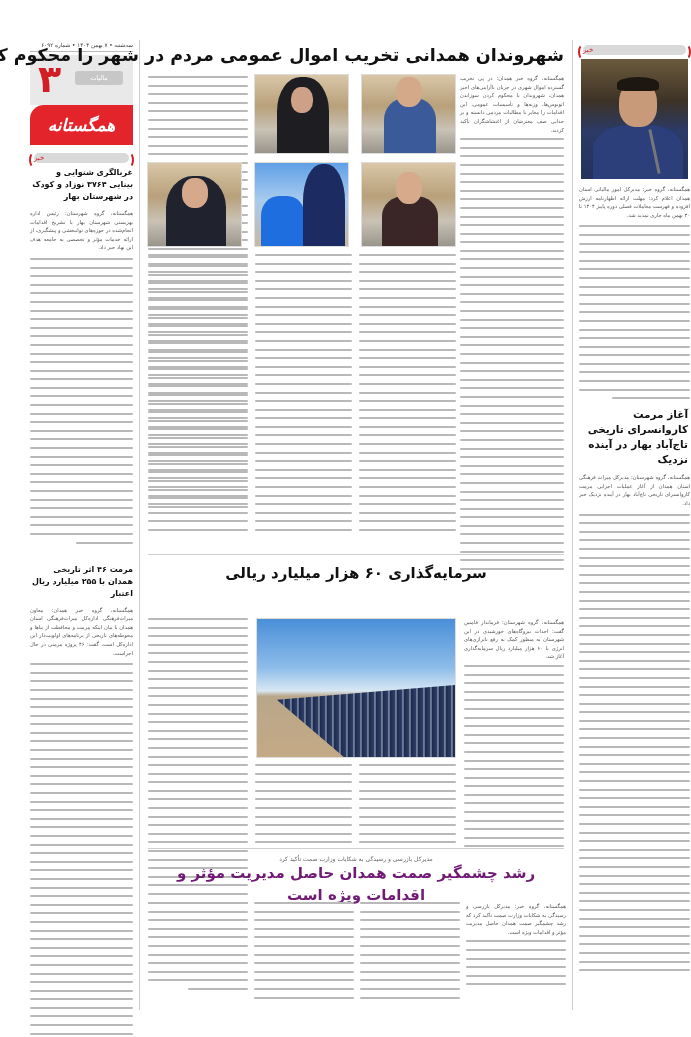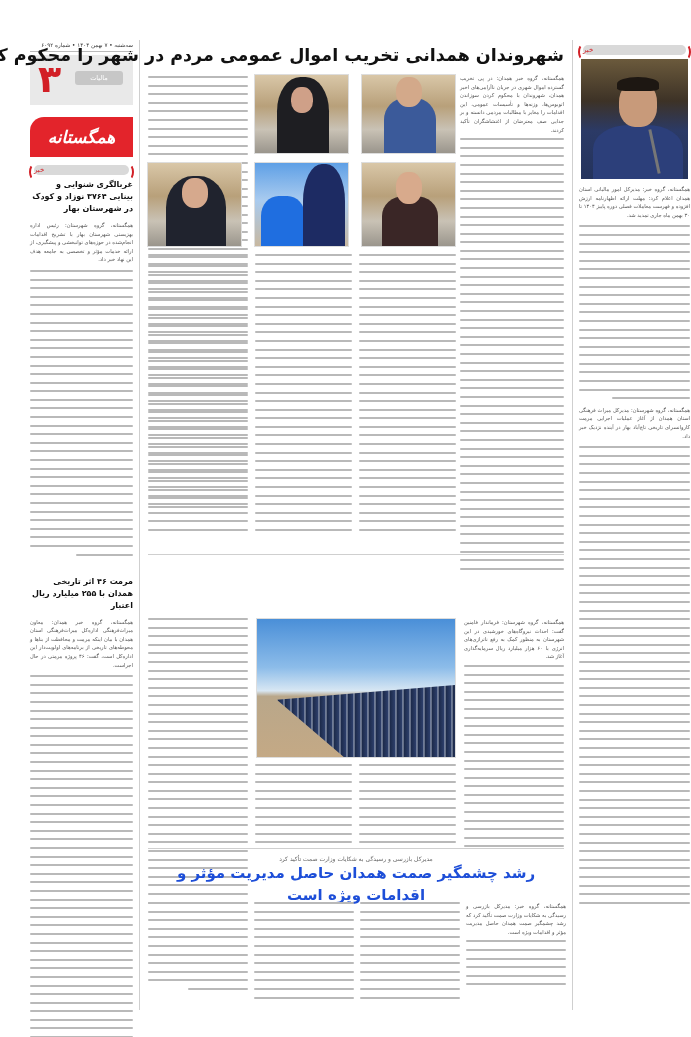--- a/index.html
+++ b/index.html
@@ -25,38 +25,38 @@
   .lines i { display: block; height: 2px; background: #b9b9b9; margin: 0 0 6.6px 0; border-radius: 1px; }
   .r-headline2 { font-size: 10.5px; font-weight: bold; line-height: 15px; text-align: right; margin: 8px 2px 6px 0; color: #111; }
 
   
   .col-left { position: absolute; left: 0; top: 0; width: 110px; height: 970px; border-right: 1px solid #cfcfcf; padding-right: 6px; }
   .dateline { font-size: 5.6px; color: #333; text-align: right; padding: 2px 0 3px 0; border-bottom: 1px solid #bbb; }
   .section-box { background: #e9e9e9; height: 50px; position: relative; margin-top: 3px; }
   .page-num { position: absolute; left: 8px; top: 0; font-size: 38px; font-weight: bold; color: #d21f26; line-height: 48px; font-family: "DejaVu Sans", sans-serif; }
   .chev { position: absolute; left: 44px; top: 16px; font-size: 14px; color: #fff; letter-spacing: -4px; font-weight: bold; }
   .section-label { position: absolute; right: 10px; top: 16px; width: 48px; height: 14px; background: #c7c7c7; border-radius: 3px; font-size: 6.5px; color: #fff; text-align: center; line-height: 14px; }
-  .logo { background: #e3242b; height: 40px; margin-top: 12px; position: relative; border-radius: 14px 0 0 0; }
+  .logo { background: #e3242b; height: 40px; margin-top: 0; position: relative; border-radius: 14px 0 0 0; }
   .logo span { position: absolute; inset: 0; font-size: 17px; font-weight: bold; color: #fff; text-align: center; line-height: 40px; font-style: italic; }
   .l-headline { font-size: 8px; font-weight: bold; line-height: 12px; text-align: right; margin: 4px 0 6px 0; color: #111; }
 
   
   .col-center { position: absolute; left: 118px; top: 0; width: 416px; height: 970px; }
   .main-headline { font-size: 17.5px; font-weight: bold; line-height: 26px; text-align: right; color: #111; white-space: nowrap; margin-top: 2px; }
   .top-story { position: relative; height: 510px; }
   .tcol { position: absolute; top: 32px; }
   .photo { position: absolute; overflow: hidden; border: 1px solid #ddd; }
   .ph-street { background: linear-gradient(180deg,#d9c7a8 0%,#b8a07a 40%,#c9c2b5 70%,#9a958c 100%); }
   .person { position: absolute; bottom: 0; }
   .separator-h { position: absolute; left: 0; right: 0; height: 1px; background: #cfcfcf; }
 
   .story2-headline { font-size: 15px; font-weight: bold; line-height: 23px; color: #111; text-align: center; }
   .solar { position: absolute; overflow: hidden; border: 1px solid #ddd; background: linear-gradient(180deg,#4a8fd8 0%,#8cbce9 35%,#d8e7f3 52%,#b9a78a 56%,#c4a985 100%); }
   .kicker { font-size: 6px; color: #666; text-align: center; }
-  .story3-headline { font-size: 15px; font-weight: bold; line-height: 22px; color: #1d4ed8; text-align: center; }
+  .story3-headline { font-size: 15px; font-weight: bold; line-height: 22px; color: #701a75; text-align: center; }
 </style>
 </head>
 <body>
 
 <div class="page">
 
   <aside class="col-right">
     <div class="tag-pill">
         <span>خبر</span>
       </div>
@@ -83,20 +83,21 @@
         <i></i>
         <i></i>
         <i></i>
         <i></i>
         <i></i>
         <i></i>
         <i></i>
         <i></i>
         <i style="width:70%"></i>
     </div>
+    <h2 class="r-headline2">آغاز مرمت کاروانسرای تاریخی تاج‌آباد بهار در آینده نزدیک</h2>
     <p class="body-text">همگستانه، گروه شهرستان: مدیرکل میراث فرهنگی استان همدان از آغاز عملیات اجرایی مرمت کاروانسرای تاریخی تاج‌آباد بهار در آینده نزدیک خبر داد.</p>
     <div class="lines" style="margin-top:6px">
       <i></i>
         <i></i>
         <i></i>
         <i></i>
         <i></i>
         <i></i>
         <i></i>
         <i></i>
@@ -498,20 +499,21 @@
             <i></i>
             <i></i>
             <i></i>
         </div>
       </div>
     </section>
 
     <div class="separator-h" style="top:514px;"></div>
 
     <section style="position:absolute; top:522px; left:0; right:0; height:280px;">
+      <h2 class="story2-headline">سرمایه‌گذاری ۶۰ هزار میلیارد ریالی</h2>
       <div style="position:absolute; right:0; top:56px; width:100px;">
         <p class="body-text">همگستانه، گروه شهرستان: فرماندار فامنین گفت: احداث نیروگاه‌های خورشیدی در این شهرستان به منظور کمک به رفع ناترازی‌های انرژی با ۶۰ هزار میلیارد ریال سرمایه‌گذاری آغاز شد.</p>
         <div class="lines" style="margin-top:4px">
           <i></i>
             <i></i>
             <i></i>
             <i></i>
             <i></i>
             <i></i>
             <i></i>

